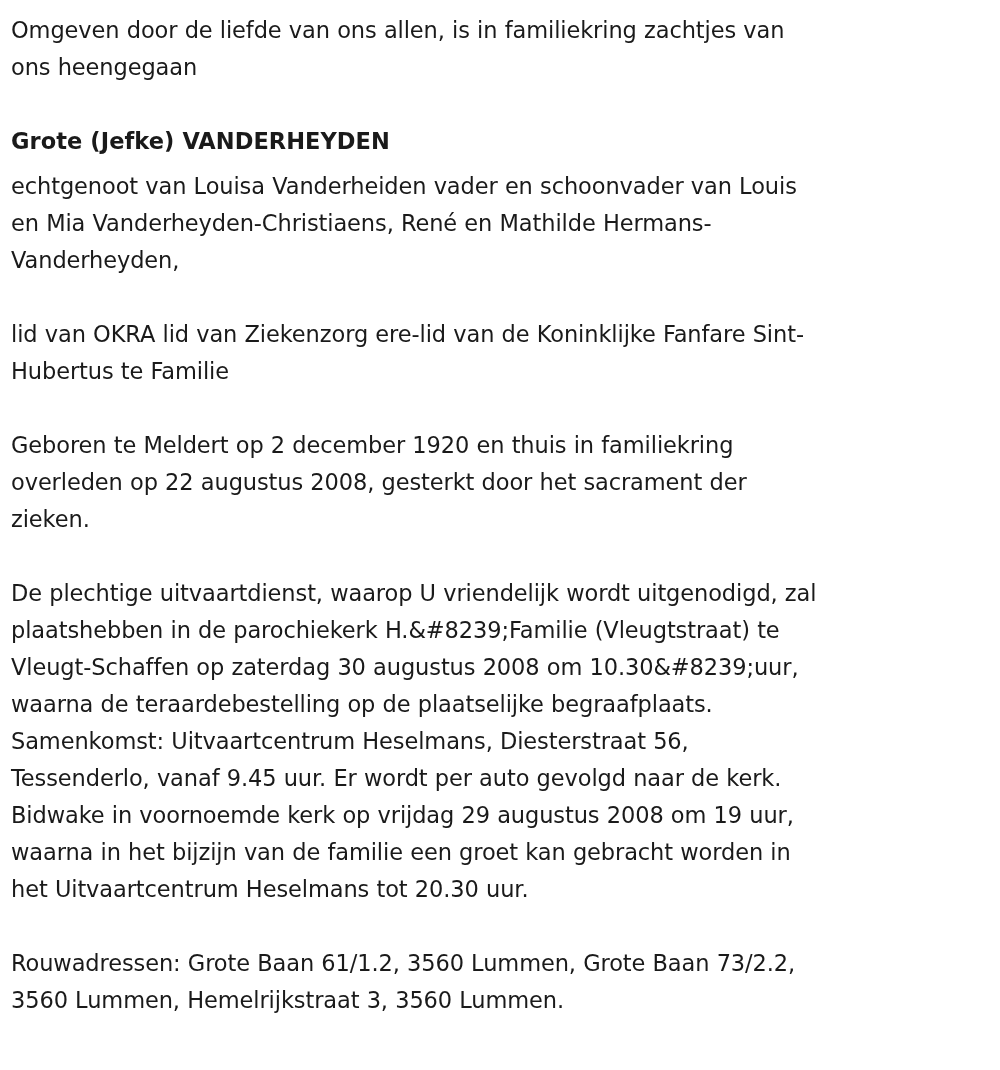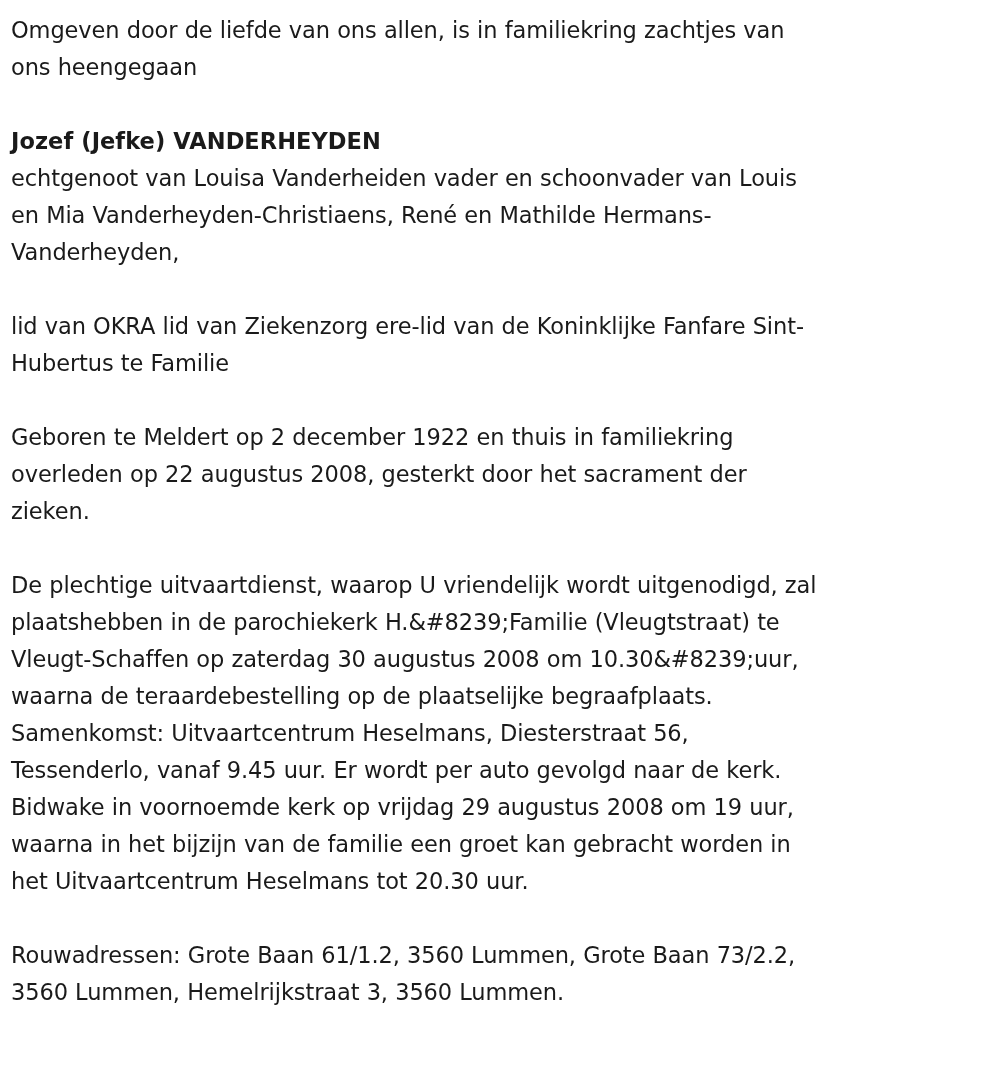--- a/index.html
+++ b/index.html
@@ -33,35 +33,35 @@
     white-space: normal;
   }
   .block + .block {
     margin-top: 37px;
   }
   .block.name {
     font-weight: 700;
     letter-spacing: 0.05px;
   }
   .block.tight-follow {
-    margin-top: 0;
+    margin-top: 8px;
   }
 </style>
 </head>
 <body style="background-color: rgb(255, 255, 255); color: rgb(26, 26, 26);">
 
 <div class="page">
 
   <p class="block">Omgeven door de liefde van ons allen, is in familiekring zachtjes van ons heengegaan</p>
 
-  <p class="block name">Jozef (Jefke) VANDERHEYDEN</p>
+  <p class="block name">Grote (Jefke) VANDERHEYDEN</p>
 
   <p class="block tight-follow">echtgenoot van Louisa Vanderheiden vader en schoonvader van Louis en Mia Vanderheyden-Christiaens, René en Mathilde Hermans-Vanderheyden,</p>
 
   <p class="block">lid van OKRA lid van Ziekenzorg ere-lid van de Koninklijke Fanfare Sint-Hubertus te Familie</p>
 
-  <p class="block">Geboren te Meldert op 2 december 1922 en thuis in familiekring overleden op 22 augustus 2008, gesterkt door het sacrament der zieken.</p>
+  <p class="block">Geboren te Meldert op 2 december 1920 en thuis in familiekring overleden op 22 augustus 2008, gesterkt door het sacrament der zieken.</p>
 
   <p class="block">De plechtige uitvaartdienst, waarop U vriendelijk wordt uitgenodigd, zal plaatshebben in de parochiekerk H.&amp;#8239;Familie (Vleugtstraat) te Vleugt-Schaffen op zaterdag 30 augustus 2008 om 10.30&amp;#8239;uur, waarna de teraardebestelling op de plaatselijke begraafplaats. Samenkomst: Uitvaartcentrum Heselmans, Diesterstraat 56, Tessenderlo, vanaf 9.45 uur. Er wordt per auto gevolgd naar de kerk. Bidwake in voornoemde kerk op vrijdag 29 augustus 2008 om 19 uur, waarna in het bijzijn van de familie een groet kan gebracht worden in het Uitvaartcentrum Heselmans tot 20.30 uur.</p>
 
   <p class="block">Rouwadressen: Grote Baan 61/1.2, 3560 Lummen, Grote Baan 73/2.2, 3560 Lummen, Hemelrijkstraat 3, 3560 Lummen.</p>
 
 </div>
 
 </body></html>

